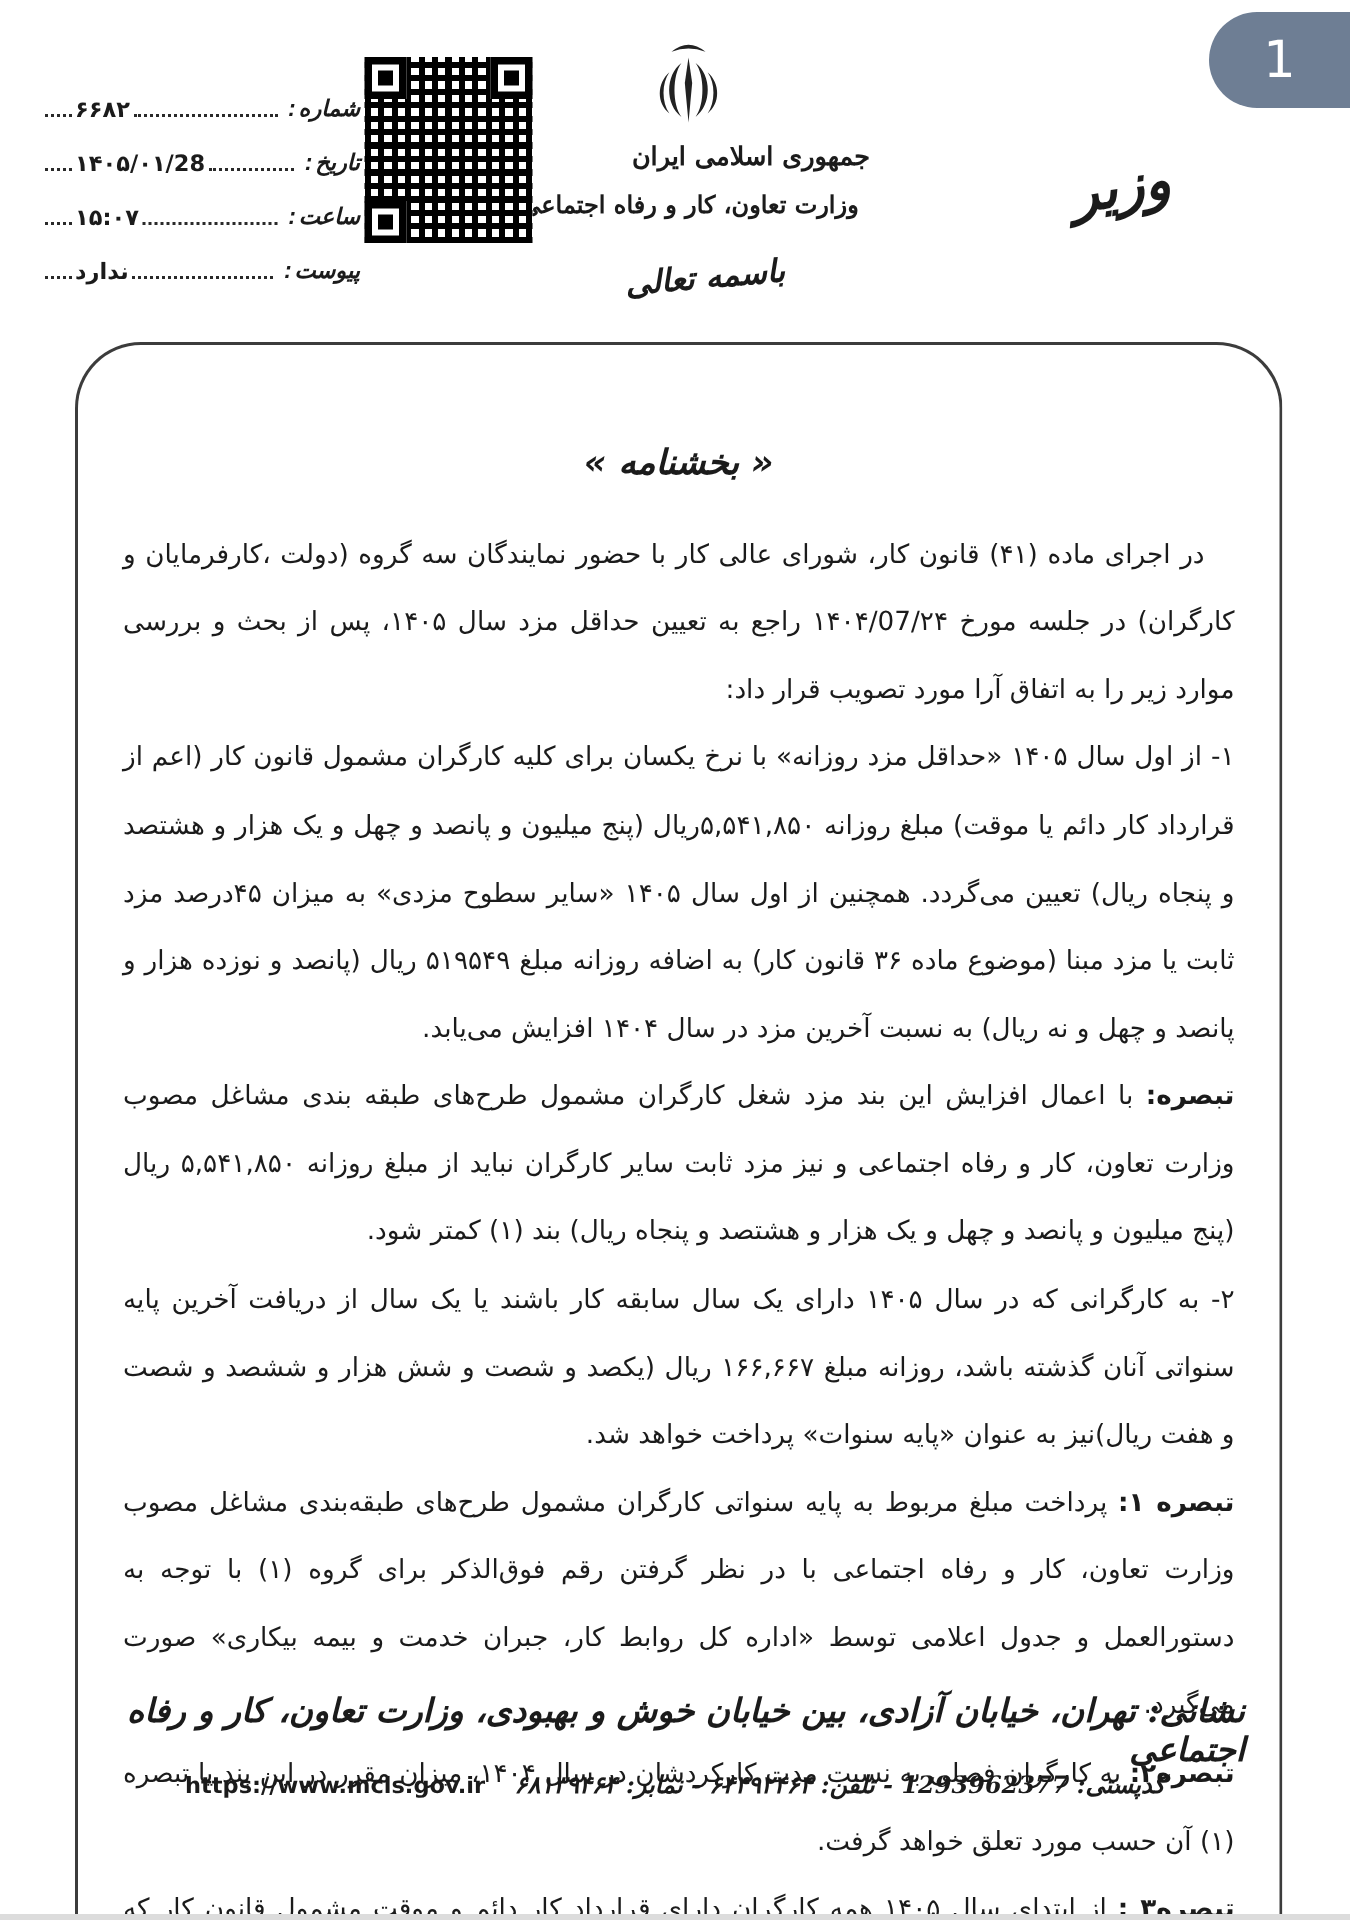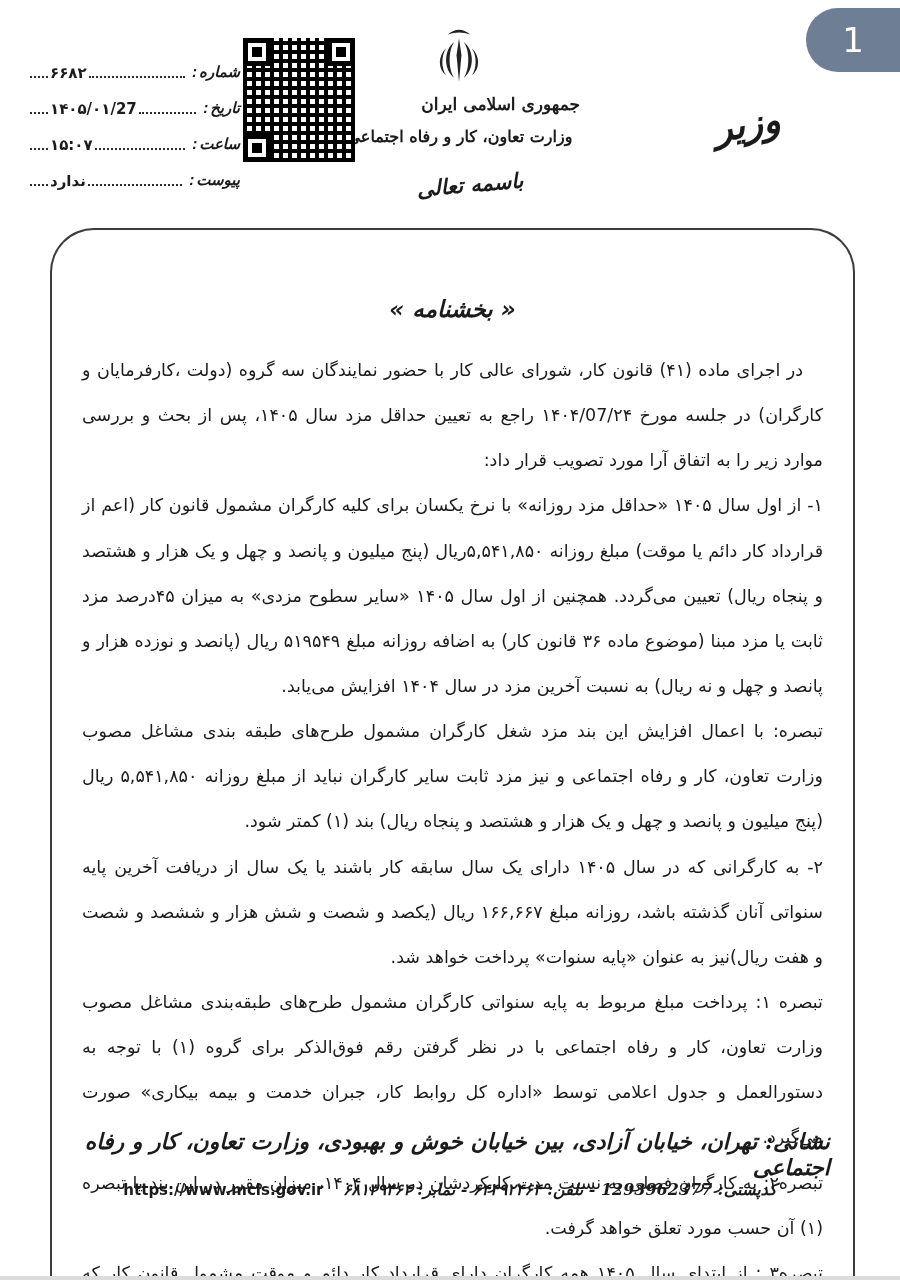--- a/index.html
+++ b/index.html
@@ -65,21 +65,21 @@
   }
   .doc-title{
     margin-top:66px;text-align:center;font-weight:bold;font-size:23px;direction:rtl;font-style:italic;
   }
   .doc-body{
     margin:26px 30px 0;direction:rtl;text-align:justify;
     font-size:17.5px;line-height:2.58;
   }
   .doc-body p{margin:0;}
   .doc-body p.indent{text-indent:20px;}
-  .doc-body b{font-weight:normal;}
+  .doc-body b{font-weight:bold;}
   
   .watermark{position:absolute;inset:0;pointer-events:none;z-index:4;}
   .wm-fa{
     position:absolute;top:538px;left:0;right:0;text-align:center;direction:rtl;
     font-size:158px;font-weight:bold;line-height:1.1;letter-spacing:-3px;
     color:rgba(224,78,78,0.30);white-space:nowrap;
   }
   .wm-en{
     position:absolute;top:682px;left:0;right:0;text-align:center;
     font-size:40px;font-weight:bold;letter-spacing:17px;
@@ -133,21 +133,21 @@
 <div class="fields" id="fields-host">
     <div class="field-row">
       <span class="lbl">شماره:</span>
       <span class="dots"></span>
       <span class="val">۶۶۸۲</span>
       <span class="tail"></span>
     </div>
     <div class="field-row">
       <span class="lbl">تاریخ:</span>
       <span class="dots"></span>
-      <span class="val">۱۴۰۵/۰۱/27</span>
+      <span class="val">۱۴۰۵/۰۱/28</span>
       <span class="tail"></span>
     </div>
     <div class="field-row">
       <span class="lbl">ساعت:</span>
       <span class="dots"></span>
       <span class="val">۱۵:۰۷</span>
       <span class="tail"></span>
     </div>
     <div class="field-row">
       <span class="lbl">پیوست:</span>

